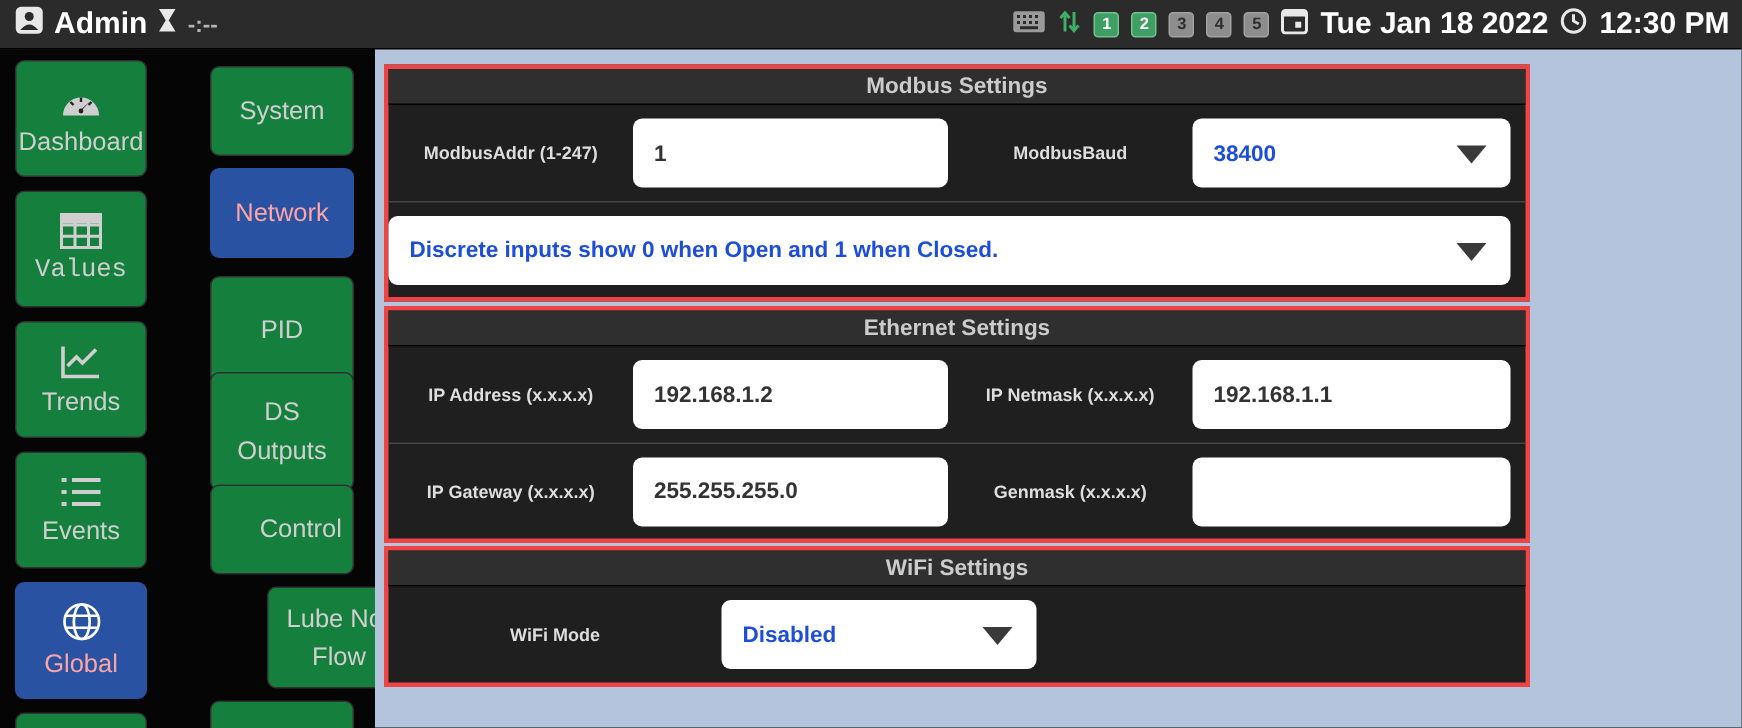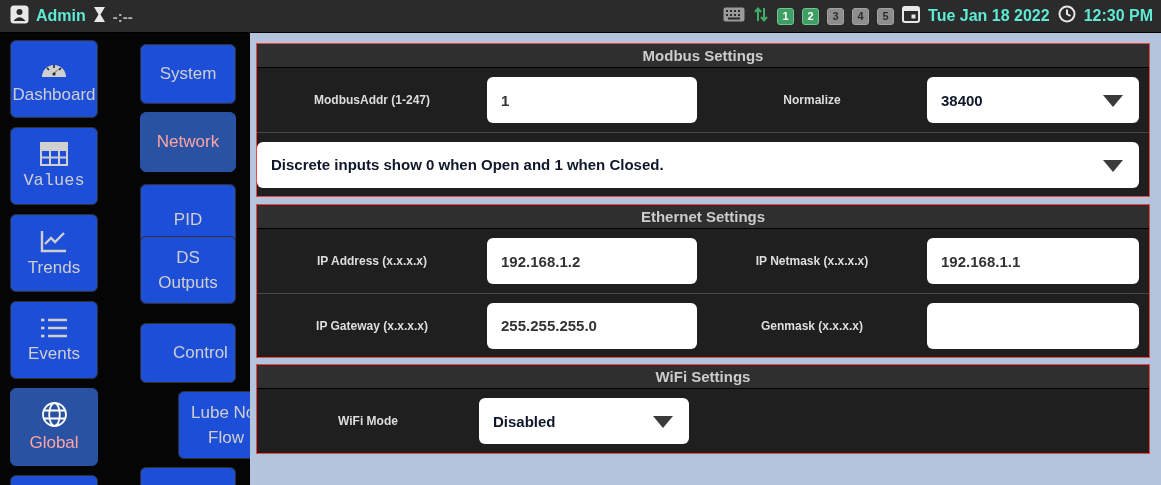--- a/index.html
+++ b/index.html
@@ -4,53 +4,53 @@
 <style>
   html,body{margin:0;padding:0;width:1161px;height:485px;overflow:hidden;
     font-family:"Liberation Sans",sans-serif;background:#050505;}
   *{box-sizing:border-box;}
 
   
   .topbar{position:absolute;left:0;top:0;width:1161px;height:33px;background:#2b2b2b;
     border-bottom:1px solid #000;display:flex;align-items:center;color:#e6e6e6;}
   .topbar-left{display:flex;align-items:center;gap:7px;padding-left:10px;flex:1;}
   .topbar-right{display:flex;align-items:center;gap:8px;padding-right:8px;}
-  .tb-text{font-weight:bold;font-size:16px;color:#5eead4;}
+  .tb-text{font-weight:bold;font-size:20px;color:#ffffff;}
   .tb-dim{font-weight:bold;font-size:15px;color:#b5b5b5;}
   .badge{width:17px;height:17px;border-radius:3px;display:flex;align-items:center;justify-content:center;
     font-size:11px;font-weight:bold;background:#8d8d8d;color:#2e2e2e;border:1px solid #a2a2a2;}
   .badge.on{background:#3f9e63;color:#fff;border:1px solid #74c491;}
   .kb-icon{color:#9a9a9a;font-size:15px;}
   .updown-icon{color:#3fae66;font-weight:bold;font-size:15px;letter-spacing:-2px;}
 
   
-  .navbtn{position:absolute;background:#1d4ed8;border:1px solid #313131;border-radius:6px;
+  .navbtn{position:absolute;background:#15803d;border:1px solid #313131;border-radius:6px;
     color:#cfcfcf;display:flex;flex-direction:column;align-items:center;justify-content:center;
     text-align:center;cursor:pointer;}
   .navbtn.active{background:#2a52a2;border-color:#2a52a2;color:#fca5a5;}
   .nav1{left:10px;width:88px;}
   .nav1 .lbl{font-size:17px;margin-top:5px;}
   .nav1 svg{display:block;}
   .nav2{left:140px;width:96px;font-size:17px;line-height:1.5;}
 
   
   .main{position:absolute;left:250px;top:33px;width:911px;height:452px;background:#b3c4dc;}
-  .panel{position:absolute;left:6px;width:894px;background:#1f1f1f;border:1px solid #ef4444;}
+  .panel{position:absolute;left:6px;width:764px;background:#1f1f1f;border:3px solid #ef4444;}
   .panel-hd{height:24px;background:#2f2f2f;border-bottom:1px solid #000;
     display:flex;align-items:center;justify-content:center;
     color:#cccccc;font-weight:bold;font-size:15px;}
   .prow{height:64px;display:flex;align-items:center;}
   .prow + .prow{border-top:1px solid #474747;}
   .flabel{color:#dedede;font-weight:bold;font-size:12px;text-align:center;}
   .grow{flex:1;}
   .txtin{width:210px;height:46px;border:none;border-radius:6px;background:#fff;
     color:#333;font-weight:bold;font-size:15px;padding:0 14px;outline:none;
     font-family:"Liberation Sans",sans-serif;}
   .sel{height:46px;border-radius:6px;background:#fff;display:flex;align-items:center;
-    color:#0f172a;font-weight:bold;font-size:15px;padding:0 14px;cursor:pointer;position:relative;}
+    color:#1d4ed8;font-weight:bold;font-size:15px;padding:0 14px;cursor:pointer;position:relative;}
   .sel .caret{position:absolute;right:16px;top:50%;margin-top:-5px;width:0;height:0;
     border-left:10px solid transparent;border-right:10px solid transparent;border-top:12px solid #3a3a3a;}
   .w212{width:212px;}
 </style>
 </head>
 <body>
 
 <div class="topbar">
   <div class="topbar-left">
     <span>
@@ -185,39 +185,39 @@
 
 <div class="navbtn nav2" style="top:44px;height:60px;">
   <span>System</span>
 </div>
 <div class="navbtn nav2 active" style="top:112px;height:60px;">
   <span>Network</span>
 </div>
 <div class="navbtn nav2" style="top:184px;height:72px;">
   <span>PID</span>
 </div>
-<div class="navbtn nav2" style="top:236px;height:68px;justify-content:center;">
+<div class="navbtn nav2" style="top:248px;height:79px;justify-content:center;">
   <span style="width:70px;">DS Outputs</span>
 </div>
 <div class="navbtn nav2" style="top:323px;height:60px;padding-left:25px;">
   <span>Control</span>
 </div>
 <div class="navbtn nav2" style="top:391px;height:68px;margin-left:38px;">
   <span style="width:75px;">Lube No-Flow</span>
 </div>
 <div class="navbtn nav2" style="top:467px;height:60px;"></div>
 
 <div class="main">
 
   <div class="panel" style="top:10px;">
     <div class="panel-hd">Modbus Settings</div>
     <div class="prow">
       <div class="flabel grow">ModbusAddr (1-247)</div>
       <input class="txtin" value="1" style="">
-      <div class="flabel grow">Normalize</div>
+      <div class="flabel grow">ModbusBaud</div>
       <div class="sel w212" style="margin-right:10px;">
         <span>38400</span>
         <span class="caret"></span>
       </div>
     </div>
     <div class="prow">
       <div class="sel" style="flex:1;margin-right:10px;">
         <span>Discrete inputs show 0 when Open and 1 when Closed.</span>
         <span class="caret"></span>
       </div>

